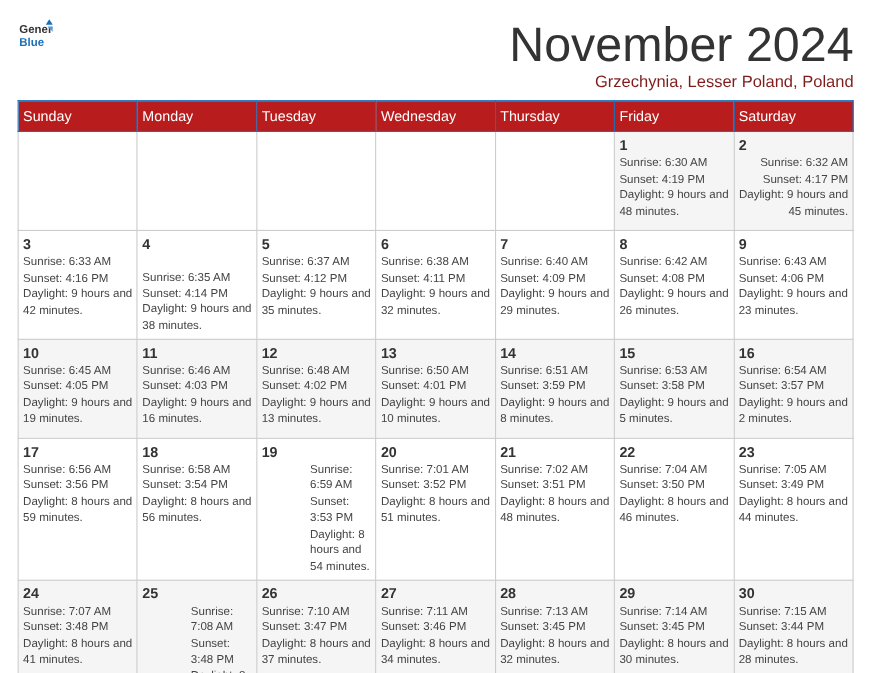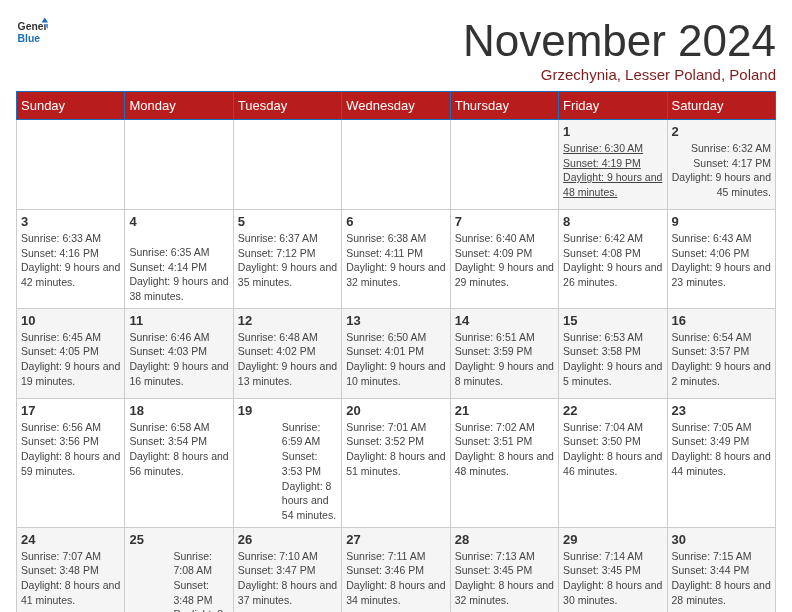--- a/index.html
+++ b/index.html
@@ -110,21 +110,21 @@
   </thead>
   <tbody id="calendar-body">
   <tr>
         <td class="empty-cell"></td>
         <td class="empty-cell"></td>
         <td class="empty-cell"></td>
         <td class="empty-cell"></td>
         <td class="empty-cell"></td>
         <td>
           <div class="day-number">1</div>
-          <div class="day-info" style="white-space: pre-line; text-decoration: underline;">Sunrise: 6:30 AM
+          <div class="day-info" style="white-space: pre-line;">Sunrise: 6:30 AM
 Sunset: 4:19 PM
 Daylight: 9 hours and 48 minutes.</div>
         </td>
         <td>
           <div class="day-number">2</div>
           <div class="day-info" style="white-space: pre-line; text-align: right;">Sunrise: 6:32 AM
 Sunset: 4:17 PM
 Daylight: 9 hours and 45 minutes.</div>
         </td>
       </tr>
@@ -137,21 +137,21 @@
         </td>
         <td>
           <div class="day-number">4</div>
           <div class="day-info" style="white-space: pre-line; margin-top: 16px;">Sunrise: 6:35 AM
 Sunset: 4:14 PM
 Daylight: 9 hours and 38 minutes.</div>
         </td>
         <td>
           <div class="day-number">5</div>
           <div class="day-info" style="white-space: pre-line;">Sunrise: 6:37 AM
-Sunset: 7:12 PM
+Sunset: 4:12 PM
 Daylight: 9 hours and 35 minutes.</div>
         </td>
         <td>
           <div class="day-number">6</div>
           <div class="day-info" style="white-space: pre-line;">Sunrise: 6:38 AM
 Sunset: 4:11 PM
 Daylight: 9 hours and 32 minutes.</div>
         </td>
         <td>
           <div class="day-number">7</div>

